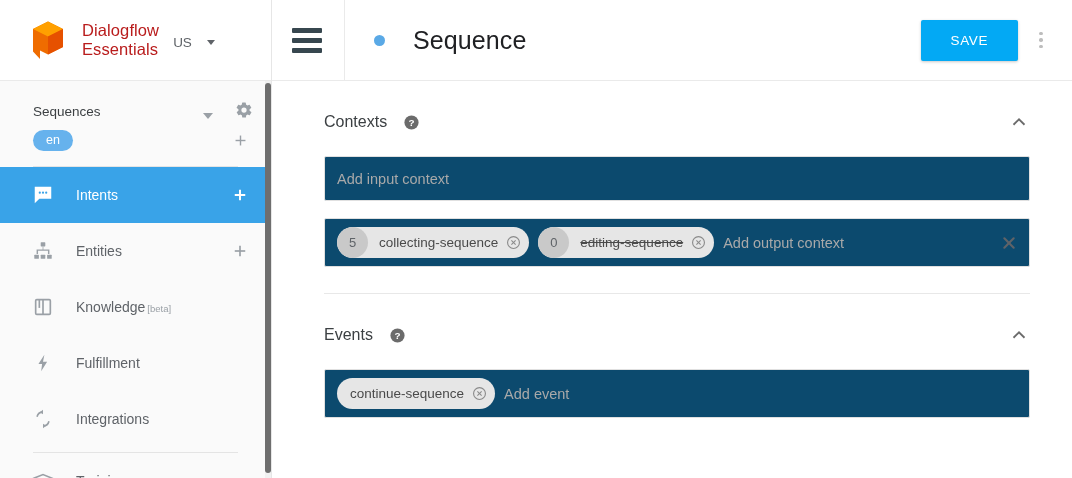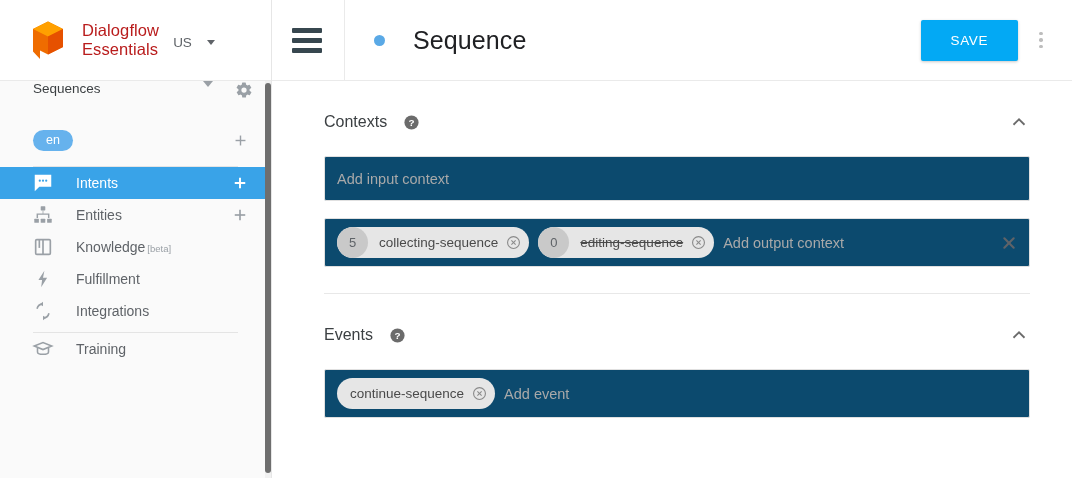--- a/index.html
+++ b/index.html
@@ -38,21 +38,21 @@
     display: flex; align-items: center; gap: 15px; margin-top: 5px;
   }
   .caret-d {
     width: 0; height: 0;
     border-left: 4px solid transparent;
     border-right: 4px solid transparent;
     border-top: 5px solid #5f6368;
   }
 
   .agent-row {
-    height: 38px; display: flex; align-items: flex-start;
+    height: 38px; display: flex; align-items: flex-end;
     padding: 0 18px 0 33px;
   }
   .agent-name { font-size: 13.5px; color: #3c4043; flex: 1; }
   .agent-caret {
     width: 0; height: 0; margin-right: 22px;
     border-left: 5px solid transparent;
     border-right: 5px solid transparent;
     border-top: 6px solid #9aa0a6;
   }
   .gear-icon { width: 18px; height: 18px; color: #9aa0a6; }
@@ -65,21 +65,21 @@
     background: #66b2ed; color: #fff;
     font-size: 12.5px; border-radius: 11px;
     padding: 3px 13px; line-height: 15px;
   }
   .lang-spacer { flex: 1; }
   .plus-thin { width: 17px; height: 17px; color: #9aa0a6; }
 
   .nav-sep { height: 1px; background: #e4e4e4; margin: 5px 33px 0 33px; }
 
   .nav-item {
-    height: 32px; display: flex; align-items: center;
+    height: 56px; display: flex; align-items: center;
     padding: 0 22px 0 32px; color: #5f6368;
     font-size: 14px; cursor: pointer;
   }
   .nav-item.active { background: #39a3e8; color: #ffffff; }
   .nav-ico { width: 22px; height: 22px; flex: 0 0 22px; display:block; }
   .nav-label { margin-left: 22px; flex: 1; display: flex; align-items: baseline; }
   .beta-tag { font-size: 9.5px; margin-left: 2px; vertical-align: super; color:#9aa0a6; }
   .nav-item.active .nav-label { color: #fff; }
   .nav-plus { width: 18px; height: 18px; }
   .nav-item.active .nav-plus { color: #ffffff; }

